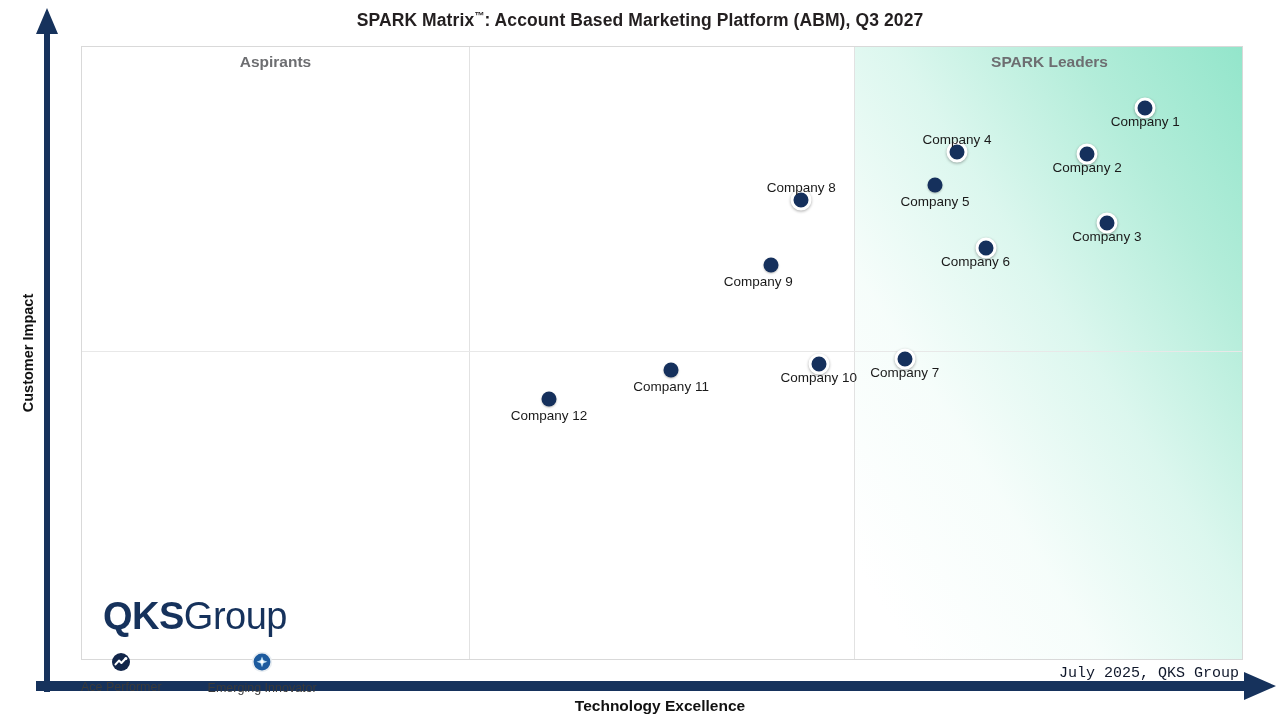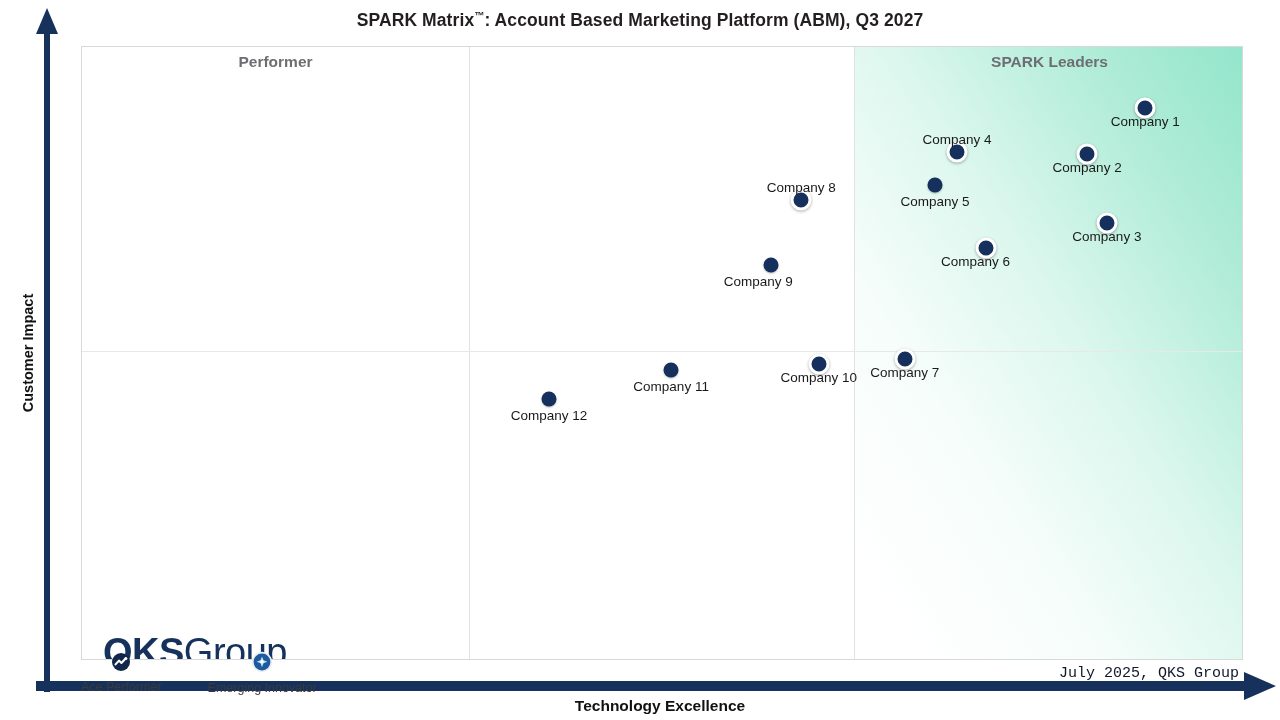--- a/index.html
+++ b/index.html
@@ -210,21 +210,21 @@
 
 <div id="y-axis-label">Customer Impact</div>
 <div id="x-axis-label">Technology Excellence</div>
 
 <div id="plot-area">
   <div id="leaders-gradient"></div>
   <div class="divider-v" style="left:387px;"></div>
   <div class="divider-v" style="left:772px;"></div>
   <div class="divider-h" style="top:304px;"></div>
 
-  <div class="quadrant-label" style="left:0px; width:387px;">Performer</div>
+  <div class="quadrant-label" style="left:0px; width:387px;">Aspirants</div>
   <div class="quadrant-label" style="left:773px; width:389px;">SPARK Leaders</div>
 
   <div id="points-layer">
       <div class="data-point" style="left: 1063.23px; top: 60.786px;">
         <div class="dot ringed"></div>
         <div class="point-label below">Company 1</div>
       </div>
       <div class="data-point" style="left: 1005.13px; top: 106.836px;">
         <div class="dot ringed"></div>
         <div class="point-label below">Company 2</div>
@@ -264,21 +264,21 @@
       <div class="data-point" style="left: 589.134px; top: 322.964px;">
         <div class="dot"></div>
         <div class="point-label below">Company 11</div>
       </div>
       <div class="data-point" style="left: 467.124px; top: 352.436px;">
         <div class="dot"></div>
         <div class="point-label below">Company 12</div>
       </div>
     </div>
 
-  <div id="qks-logo" style="left:21px; top:550px;margin-top:36px;">
+  <div id="qks-logo" style="left:21px; top:550px;">
     <span class="mark">QKS</span><span class="word">Group</span>
   </div>
 </div>
 
 <div id="legend-bar">
   <div class="legend-item">
     <svg width="20" height="20" viewBox="0 0 20 20">
       <circle cx="10" cy="10" r="9" fill="#12264a"></circle>
       <path d="M4.5 12.4 L8 8.6 L10.4 10.9 L14.6 6.6" stroke="#ffffff" stroke-width="2.1" fill="none" stroke-linecap="round" stroke-linejoin="round"></path>
       <circle cx="14.9" cy="6.4" r="1.5" fill="#ffffff"></circle>

